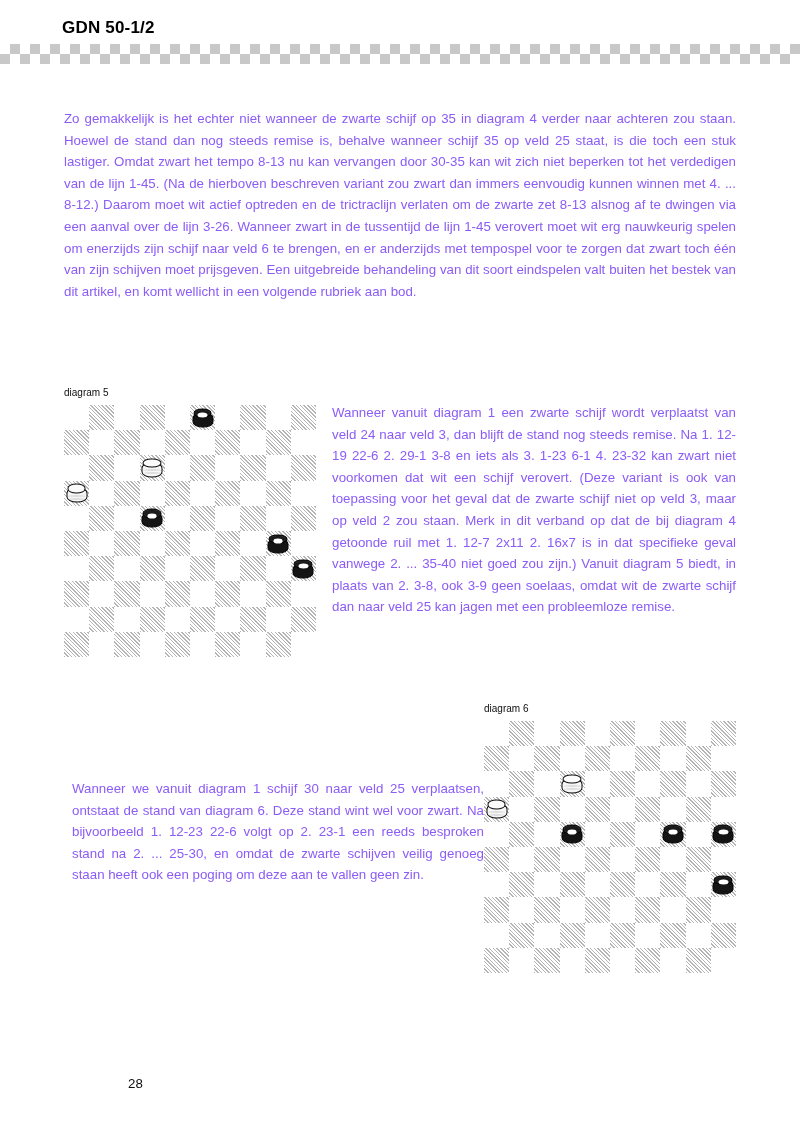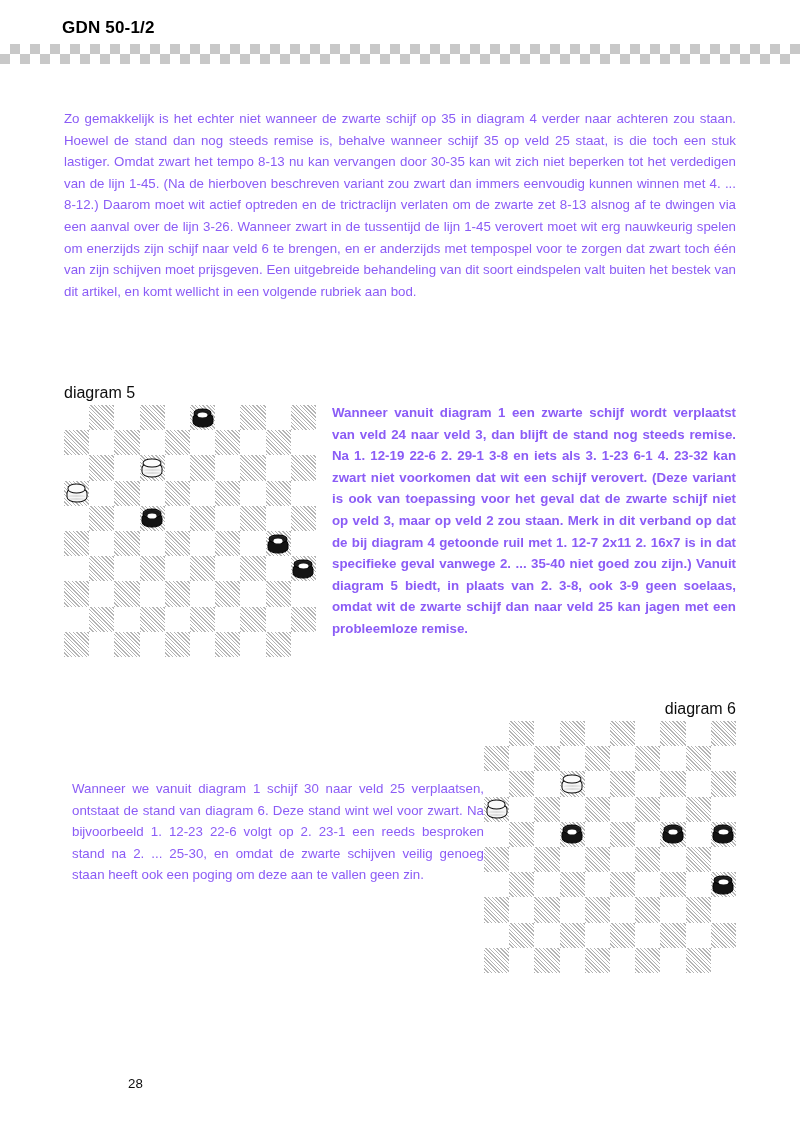--- a/index.html
+++ b/index.html
@@ -57,26 +57,26 @@
     position: absolute;
     left: 64px; top: 384px;
     width: 256px;
   }
   #diagram6-block {
     position: absolute;
     left: 484px; top: 700px;
     width: 256px;
   }
   .diagram-label {
-    font-size: 16px;
+    font-size: 10px;
     line-height: 18px;
     color: #0d0d0d;
     margin-bottom: 3px;
   }
-  .diagram-label.right { text-align: right; padding-right: 4px; }
+  .diagram-label.right { padding-right: 4px; }
 
   .board {
     position: relative;
     width: 252px; height: 252px;
     display: grid;
     grid-template-columns: repeat(10, 25.2px);
     grid-template-rows: repeat(10, 25.2px);
     background: #ffffff;
   }
   .cell { position: relative; width: 25.2px; height: 25.2px; }
@@ -144,21 +144,20 @@
     border-radius: 50%;
   }
   .piece.white .ring.r1 { top: 11.5px; }
   .piece.white .ring.r2 { top: 14.5px; }
 
   
   #diagram5-text {
     position: absolute;
     left: 332px; top: 402px;
     width: 404px;
-    font-weight: bold;
   }
   #diagram6-text {
     position: absolute;
     left: 72px; top: 778px;
     width: 412px;
   }
 
   
   #page-number {
     position: absolute;

